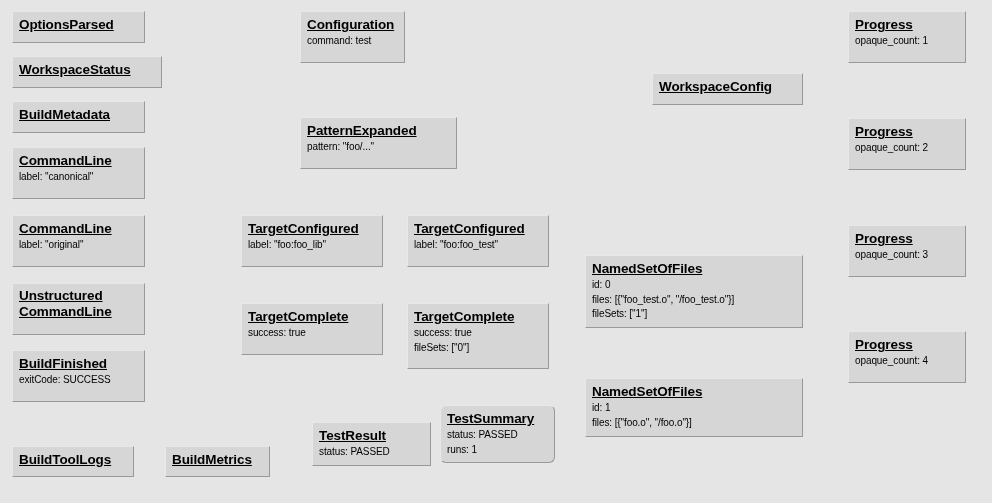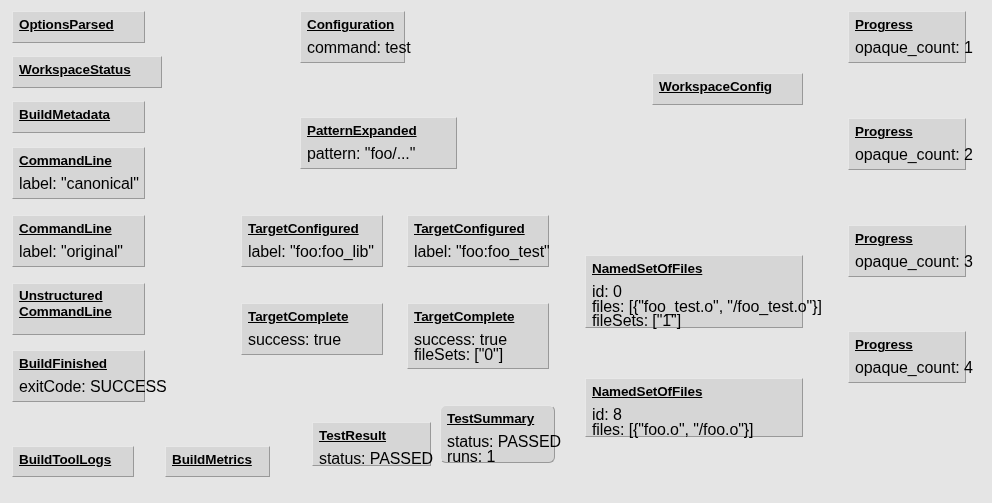--- a/index.html
+++ b/index.html
@@ -32,25 +32,25 @@
     font-weight: bold;
     text-decoration: underline;
     line-height: 16px;
     letter-spacing: -0.1px;
     white-space: nowrap;
   }
   .node-title.wrap {
     white-space: normal;
   }
   .node-body {
-    font-size: 16px;
+    font-size: 10px;
     font-weight: normal;
     line-height: 14.5px;
     white-space: pre;
-    margin-top: 8px;
+    margin-top: 1px;
     letter-spacing: -0.1px;
   }
   .node-body .line {
     display: block;
     white-space: pre;
   }
 </style>
 </head>
 <body>
 
@@ -67,18 +67,18 @@
     <div class="node" style="left: 12px; top: 215px; width: 133px; height: 52px;"><span class="node-title">CommandLine</span><div class="node-body"><span class="line">label: "original"</span></div></div>
     <div class="node" style="left: 241px; top: 215px; width: 142px; height: 52px;"><span class="node-title">TargetConfigured</span><div class="node-body"><span class="line">label: "foo:foo_lib"</span></div></div>
     <div class="node" style="left: 407px; top: 215px; width: 142px; height: 52px;"><span class="node-title">TargetConfigured</span><div class="node-body"><span class="line">label: "foo:foo_test"</span></div></div>
     <div class="node" style="left: 848px; top: 225px; width: 118px; height: 52px;"><span class="node-title">Progress</span><div class="node-body"><span class="line">opaque_count: 3</span></div></div>
     <div class="node" style="left: 585px; top: 255px; width: 218px; height: 73px;"><span class="node-title">NamedSetOfFiles</span><div class="node-body"><span class="line">id: 0</span><span class="line">files: [{"foo_test.o", "/foo_test.o"}]</span><span class="line">fileSets: ["1"]</span></div></div>
     <div class="node" style="left: 12px; top: 283px; width: 133px; height: 52px;"><span class="node-title wrap">Unstructured CommandLine</span></div>
     <div class="node" style="left: 241px; top: 303px; width: 142px; height: 52px;"><span class="node-title">TargetComplete</span><div class="node-body"><span class="line">success: true</span></div></div>
     <div class="node" style="left: 407px; top: 303px; width: 142px; height: 66px;"><span class="node-title">TargetComplete</span><div class="node-body"><span class="line">success: true</span><span class="line">fileSets: ["0"]</span></div></div>
     <div class="node" style="left: 848px; top: 331px; width: 118px; height: 52px;"><span class="node-title">Progress</span><div class="node-body"><span class="line">opaque_count: 4</span></div></div>
     <div class="node" style="left: 12px; top: 350px; width: 133px; height: 52px;"><span class="node-title">BuildFinished</span><div class="node-body"><span class="line">exitCode: SUCCESS</span></div></div>
-    <div class="node" style="left: 585px; top: 378px; width: 218px; height: 59px;"><span class="node-title">NamedSetOfFiles</span><div class="node-body"><span class="line">id: 8</span><span class="line">files: [{"foo.o", "/foo.o"}]</span></div></div>
+    <div class="node" style="left: 585px; top: 378px; width: 218px; height: 59px;"><span class="node-title">NamedSetOfFiles</span><div class="node-body"><span class="line">id: 1</span><span class="line">files: [{"foo.o", "/foo.o"}]</span></div></div>
     <div class="node" style="left: 440px; top: 405px; width: 115px; height: 58px; border-radius: 6px;"><span class="node-title">TestSummary</span><div class="node-body"><span class="line">status: PASSED</span><span class="line">runs: 1</span></div></div>
     <div class="node" style="left: 312px; top: 422px; width: 119px; height: 44px;"><span class="node-title">TestResult</span><div class="node-body"><span class="line">status: PASSED</span></div></div>
     <div class="node" style="left: 12px; top: 446px; width: 122px; height: 31px;"><span class="node-title">BuildToolLogs</span></div>
     <div class="node" style="left: 165px; top: 446px; width: 105px; height: 31px;"><span class="node-title">BuildMetrics</span></div>
   </div>
 
 </body></html>

